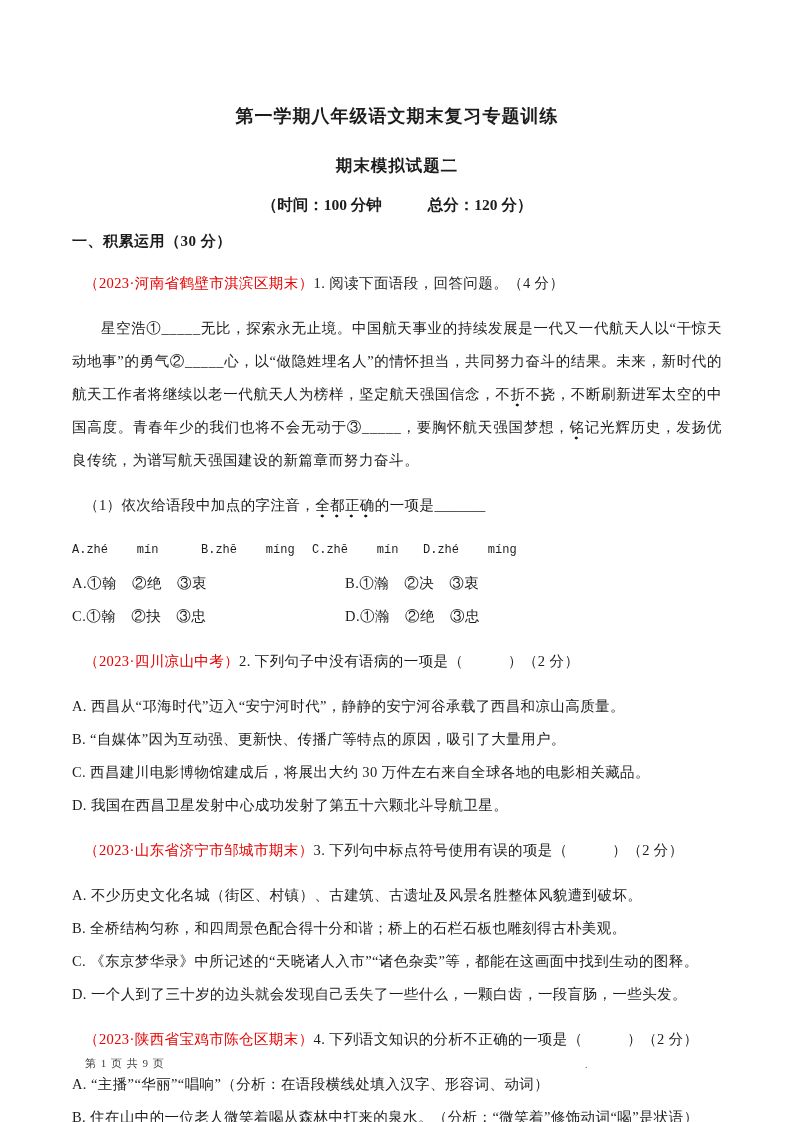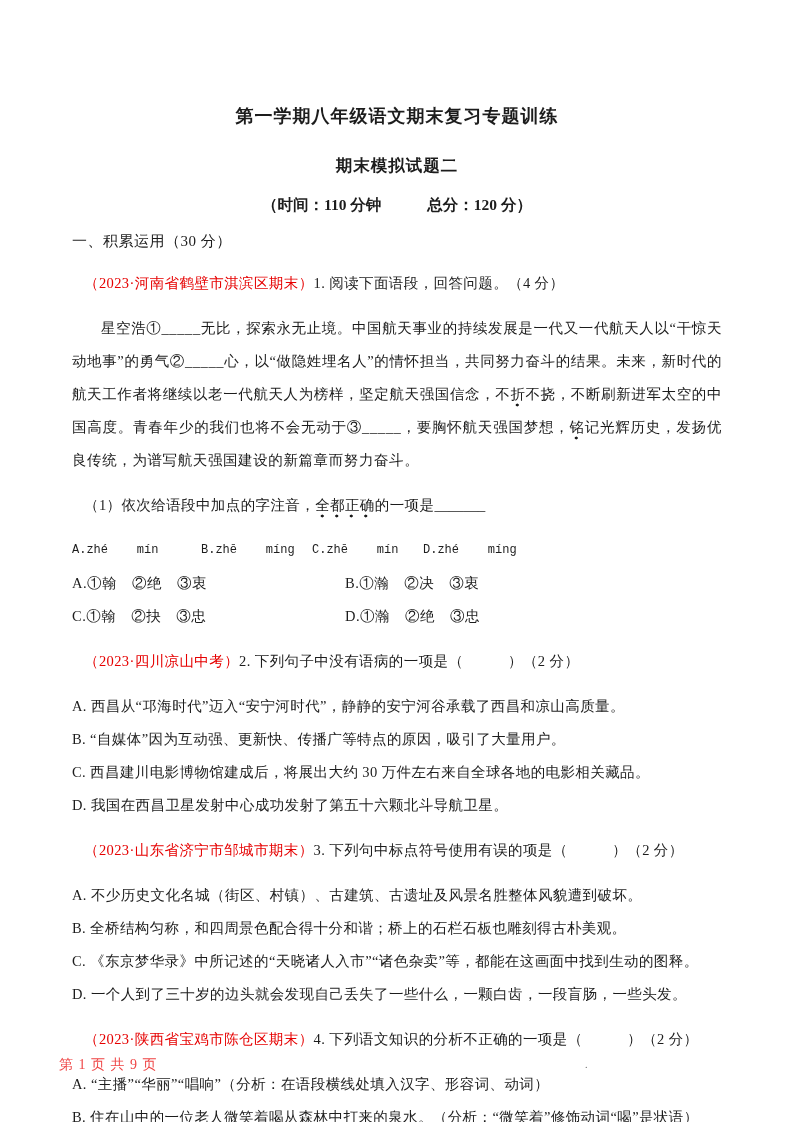--- a/index.html
+++ b/index.html
@@ -21,21 +21,21 @@
     margin:26px 0 0 0;text-align:center;
     font-size:16.5px;font-weight:bold;line-height:24px;letter-spacing:1px;
   }
   .meta{
     margin:15px 0 0 0;text-align:center;
     font-size:15.5px;font-weight:bold;line-height:24px;
   }
   .meta-gap{display:inline-block;width:46px;}
   .section-heading{
     margin:10px 0 0 0;
-    font-size:15px;font-weight:normal;line-height:28px;letter-spacing:0.5px;
+    font-size:15px;font-weight:bold;line-height:28px;letter-spacing:0.5px;
   }
   .qline{
     margin:12px;font-size:14.5px;line-height:33px;letter-spacing:0.4px;
     white-space:nowrap;
   }
   .red{color:#e60000;}
   .passage{
     margin:0;font-size:14.5px;line-height:33px;letter-spacing:0.6px;
     text-indent:2em;text-align:justify;
   }
@@ -55,37 +55,37 @@
   .py-c{width:111px;}
   .hanzi-grid{
     display:grid;grid-template-columns:273px auto;
     font-size:14.5px;line-height:33px;letter-spacing:0.5px;
   }
   .option-line{
     margin:0;font-size:14.5px;line-height:33px;letter-spacing:0.4px;
     white-space:nowrap;
   }
   .footer{
-    position:absolute;left:59px;top:1056px;
-    font-size:14px;color:#ef4444;letter-spacing:1px;
+    position:absolute;left:85px;top:1056px;
+    font-size:11px;color:#404040;letter-spacing:1px;
   }
   .stray{
     position:absolute;left:585px;top:1059px;
     font-size:10px;color:#666;
   }
 </style>
 </head>
 <body>
 
 <div class="page">
   <div class="content">
 
     <h1 class="title">第一学期八年级语文期末复习专题训练</h1>
     <h2 class="subtitle">期末模拟试题二</h2>
-    <p class="meta"><span>（时间：110 分钟</span><span class="meta-gap"></span><span>总分：120 分）</span></p>
+    <p class="meta"><span>（时间：100 分钟</span><span class="meta-gap"></span><span>总分：120 分）</span></p>
 
     <h3 class="section-heading">一、积累运用（30 分）</h3>
 
     <section>
       <p class="qline"><span class="red">（2023·河南省鹤壁市淇滨区期末）</span><span>1. 阅读下面语段，回答问题。（4 分）</span></p>
       <p class="passage"><span>星空浩①_____无比，探索永无止境。中国航天事业的持续发展是一代又一代航天人以“干惊天动地事”的勇气②_____心，以“做隐姓埋名人”的情怀担当，共同努力奋斗的结果。未来，新时代的航天工作者将继续以老一代航天人为榜样，坚定航天强国信念，不</span><span class="emdot">折</span><span>不挠，不断刷新进军太空的中国高度。青春年少的我们也将不会无动于③_____，要胸怀航天强国梦想，</span><span class="emdot">铭</span><span>记光辉历史，发扬优良传统，为谱写航天强国建设的新篇章而努力奋斗。</span></p>
       <p class="qline"><span>（1）依次给语段中加点的字注音，</span><span class="emdot">全都正确</span><span>的一项是</span><span class="blank">_______</span></p>
       <div class="pinyin-row">
         <span class="py py-a">A.zhé    mín</span>
         <span class="py py-b">B.zhē    míng</span>

